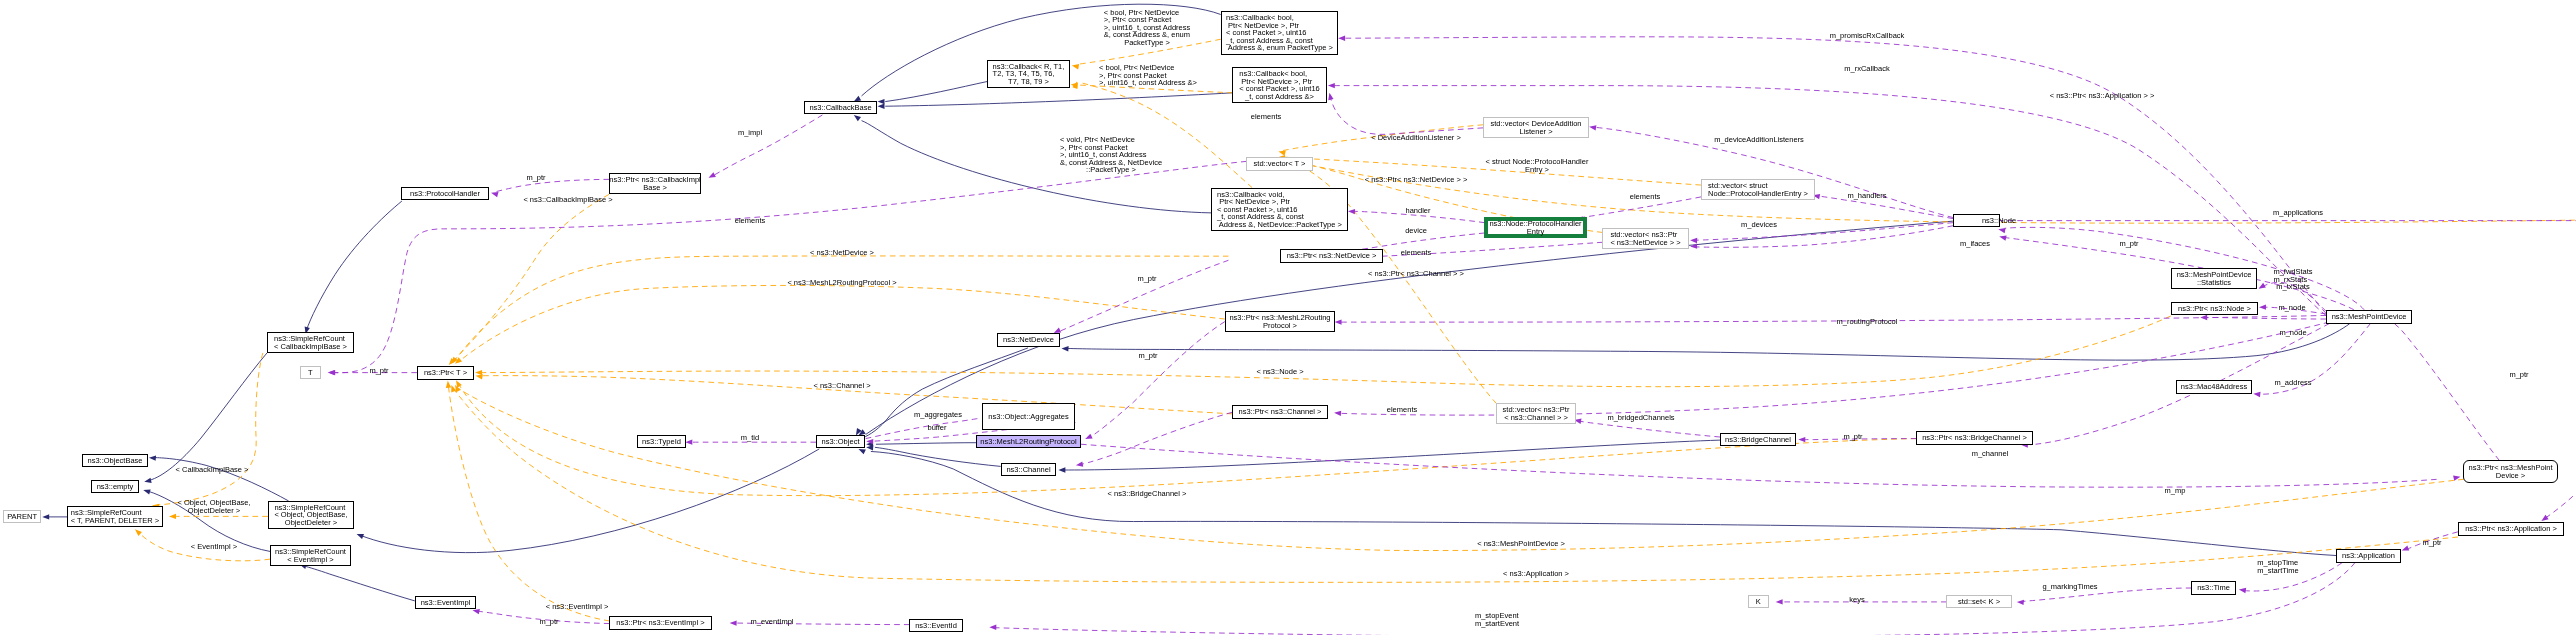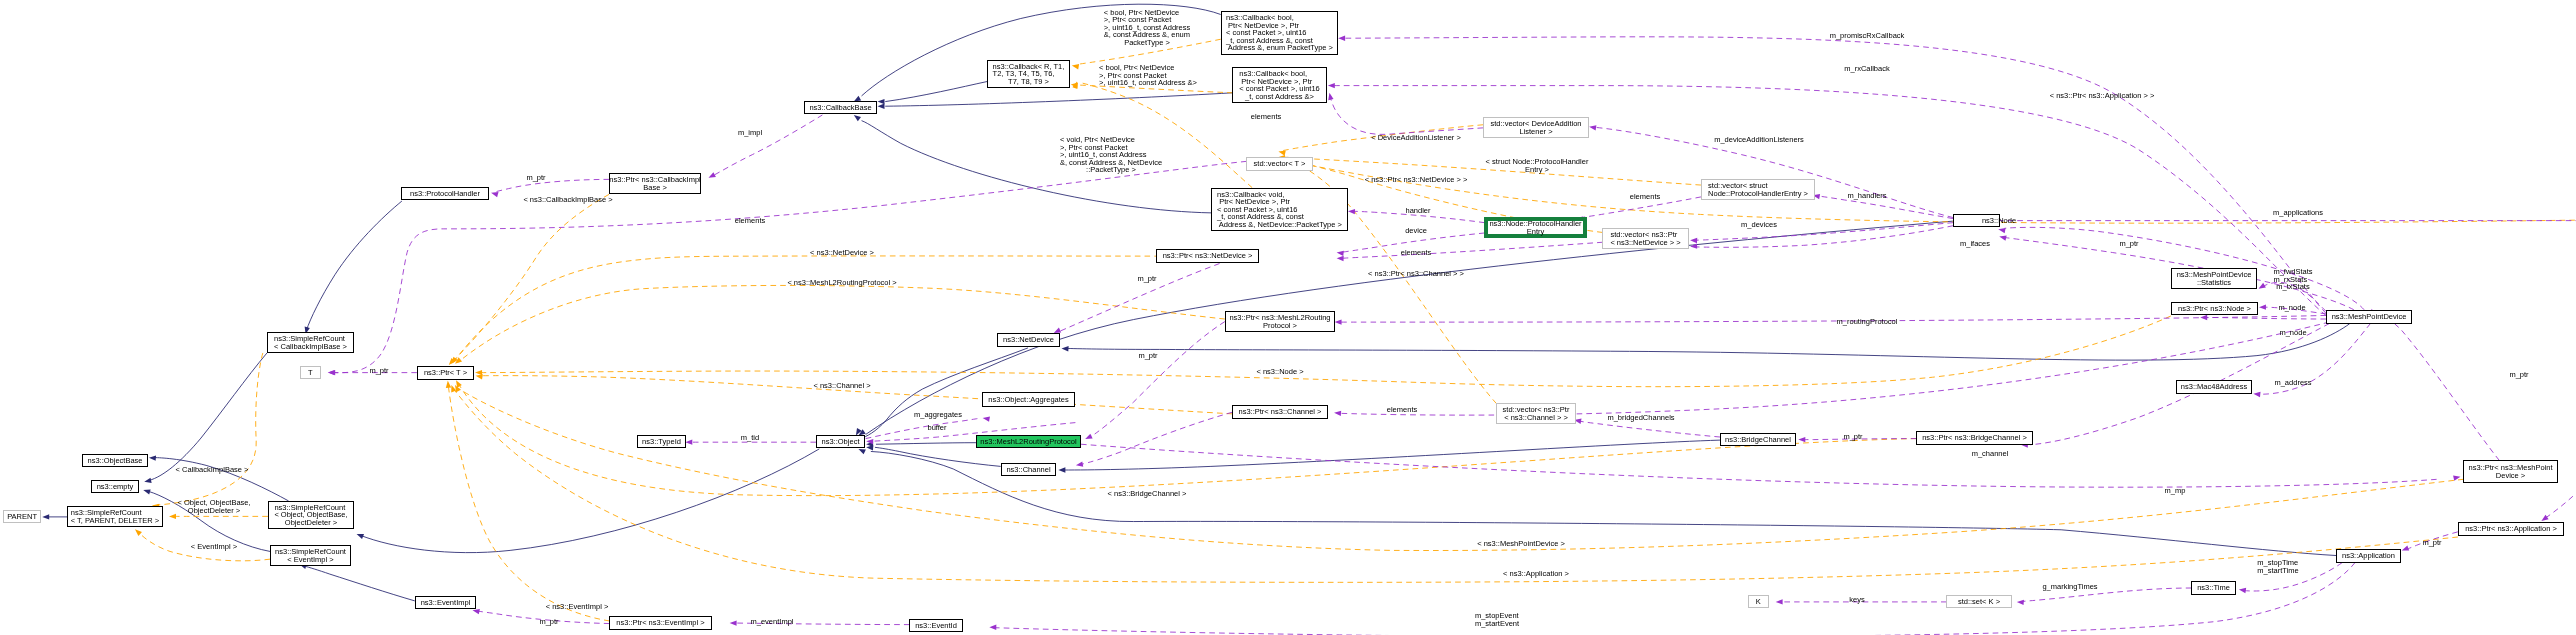--- a/index.html
+++ b/index.html
@@ -5,21 +5,21 @@
 <style>
 html,body{margin:0;padding:0;background:#ffffff;}
 #diagram{position:relative;width:2714px;height:636px;background:#ffffff;
   font-family:"Liberation Sans",sans-serif;font-size:7.5px;color:#000000;}
 #edge-layer{position:absolute;left:0;top:0;}
 .node{position:absolute;box-sizing:border-box;display:flex;flex-direction:column;
   justify-content:center;align-items:center;background:#ffffff;color:#000000;}
 .node.plain{border:0.5px solid #000000;}
 .node.bold{border:4px solid #15803d;}
 .node.tmpl{border:0.5px solid #c0c0c0;}
-.node.hl{border:0.5px solid #000000;background:#22c55e;}
+.node.hl{border:0.5px solid #000000;background:#c4b5fd;}
 .edge-label{position:absolute;display:flex;flex-direction:column;align-items:center;
   transform:translateX(-50%);color:#000000;}
 .txt{display:flex;flex-direction:column;align-items:center;}
 .ln-left{display:block;line-height:7.5px;align-self:flex-start;white-space:pre;}
 .ln-center{display:block;line-height:7.5px;align-self:center;white-space:pre;}
 </style>
 </head>
 <body>
 
 <div id="diagram">
@@ -263,21 +263,21 @@
       <span class="txt">
         <span class="ln-left">std::vector&lt; ns3::Ptr</span>
         <span class="ln-center">&lt; ns3::NetDevice &gt; &gt;</span>
       </span>
     </div>
     <div class="node plain" style="left: 1953px; top: 214px; width: 45px; height: 13.4px; padding-left: 45px;">
       <span class="txt">
         <span class="ln-center">ns3::Node</span>
       </span>
     </div>
-    <div class="node plain" style="left: 1156px; top: 249px; width: 103px; height: 14px;">
+    <div class="node plain" style="left: 1280px; top: 249px; width: 103px; height: 14px;">
       <span class="txt">
         <span class="ln-center">ns3::Ptr&lt; ns3::NetDevice &gt;</span>
       </span>
     </div>
     <div class="node plain" style="left: 2171px; top: 268px; width: 86px; height: 21px;">
       <span class="txt">
         <span class="ln-left">ns3::MeshPointDevice</span>
         <span class="ln-center">::Statistics</span>
       </span>
     </div>
@@ -347,21 +347,21 @@
     <div class="node plain" style="left: 637px; top: 435px; width: 49px; height: 13.4px;">
       <span class="txt">
         <span class="ln-center">ns3::TypeId</span>
       </span>
     </div>
     <div class="node plain" style="left: 816px; top: 435px; width: 49px; height: 13.4px;">
       <span class="txt">
         <span class="ln-center">ns3::Object</span>
       </span>
     </div>
-    <div class="node plain" style="left: 982px; top: 392px; width: 93px; height: 15px;">
+    <div class="node plain" style="left: 982px; top: 403px; width: 93px; height: 27px;">
       <span class="txt">
         <span class="ln-center">ns3::Object::Aggregates</span>
       </span>
     </div>
     <div class="node hl" style="left: 976px; top: 435px; width: 105px; height: 13.4px;">
       <span class="txt">
         <span class="ln-center">ns3::MeshL2RoutingProtocol</span>
       </span>
     </div>
     <div class="node plain" style="left: 1001px; top: 463px; width: 55px; height: 13.4px;">
@@ -406,21 +406,21 @@
     <div class="node plain" style="left: 2336px; top: 549px; width: 65px; height: 14px;">
       <span class="txt">
         <span class="ln-center">ns3::Application</span>
       </span>
     </div>
     <div class="node plain" style="left: 2458px; top: 522px; width: 106px; height: 14px;">
       <span class="txt">
         <span class="ln-center">ns3::Ptr&lt; ns3::Application &gt;</span>
       </span>
     </div>
-    <div class="node plain" style="left: 2463px; top: 460px; width: 95px; height: 23px;">
+    <div class="node plain" style="left: 2463px; top: 460px; width: 95px; height: 23px; border-radius: 6px;">
       <span class="txt">
         <span class="ln-left">ns3::Ptr&lt; ns3::MeshPoint</span>
         <span class="ln-center">Device &gt;</span>
       </span>
     </div>
     <div class="node plain" style="left: 415px; top: 596px; width: 61px; height: 13.4px;">
       <span class="txt">
         <span class="ln-center">ns3::EventImpl</span>
       </span>
     </div>

